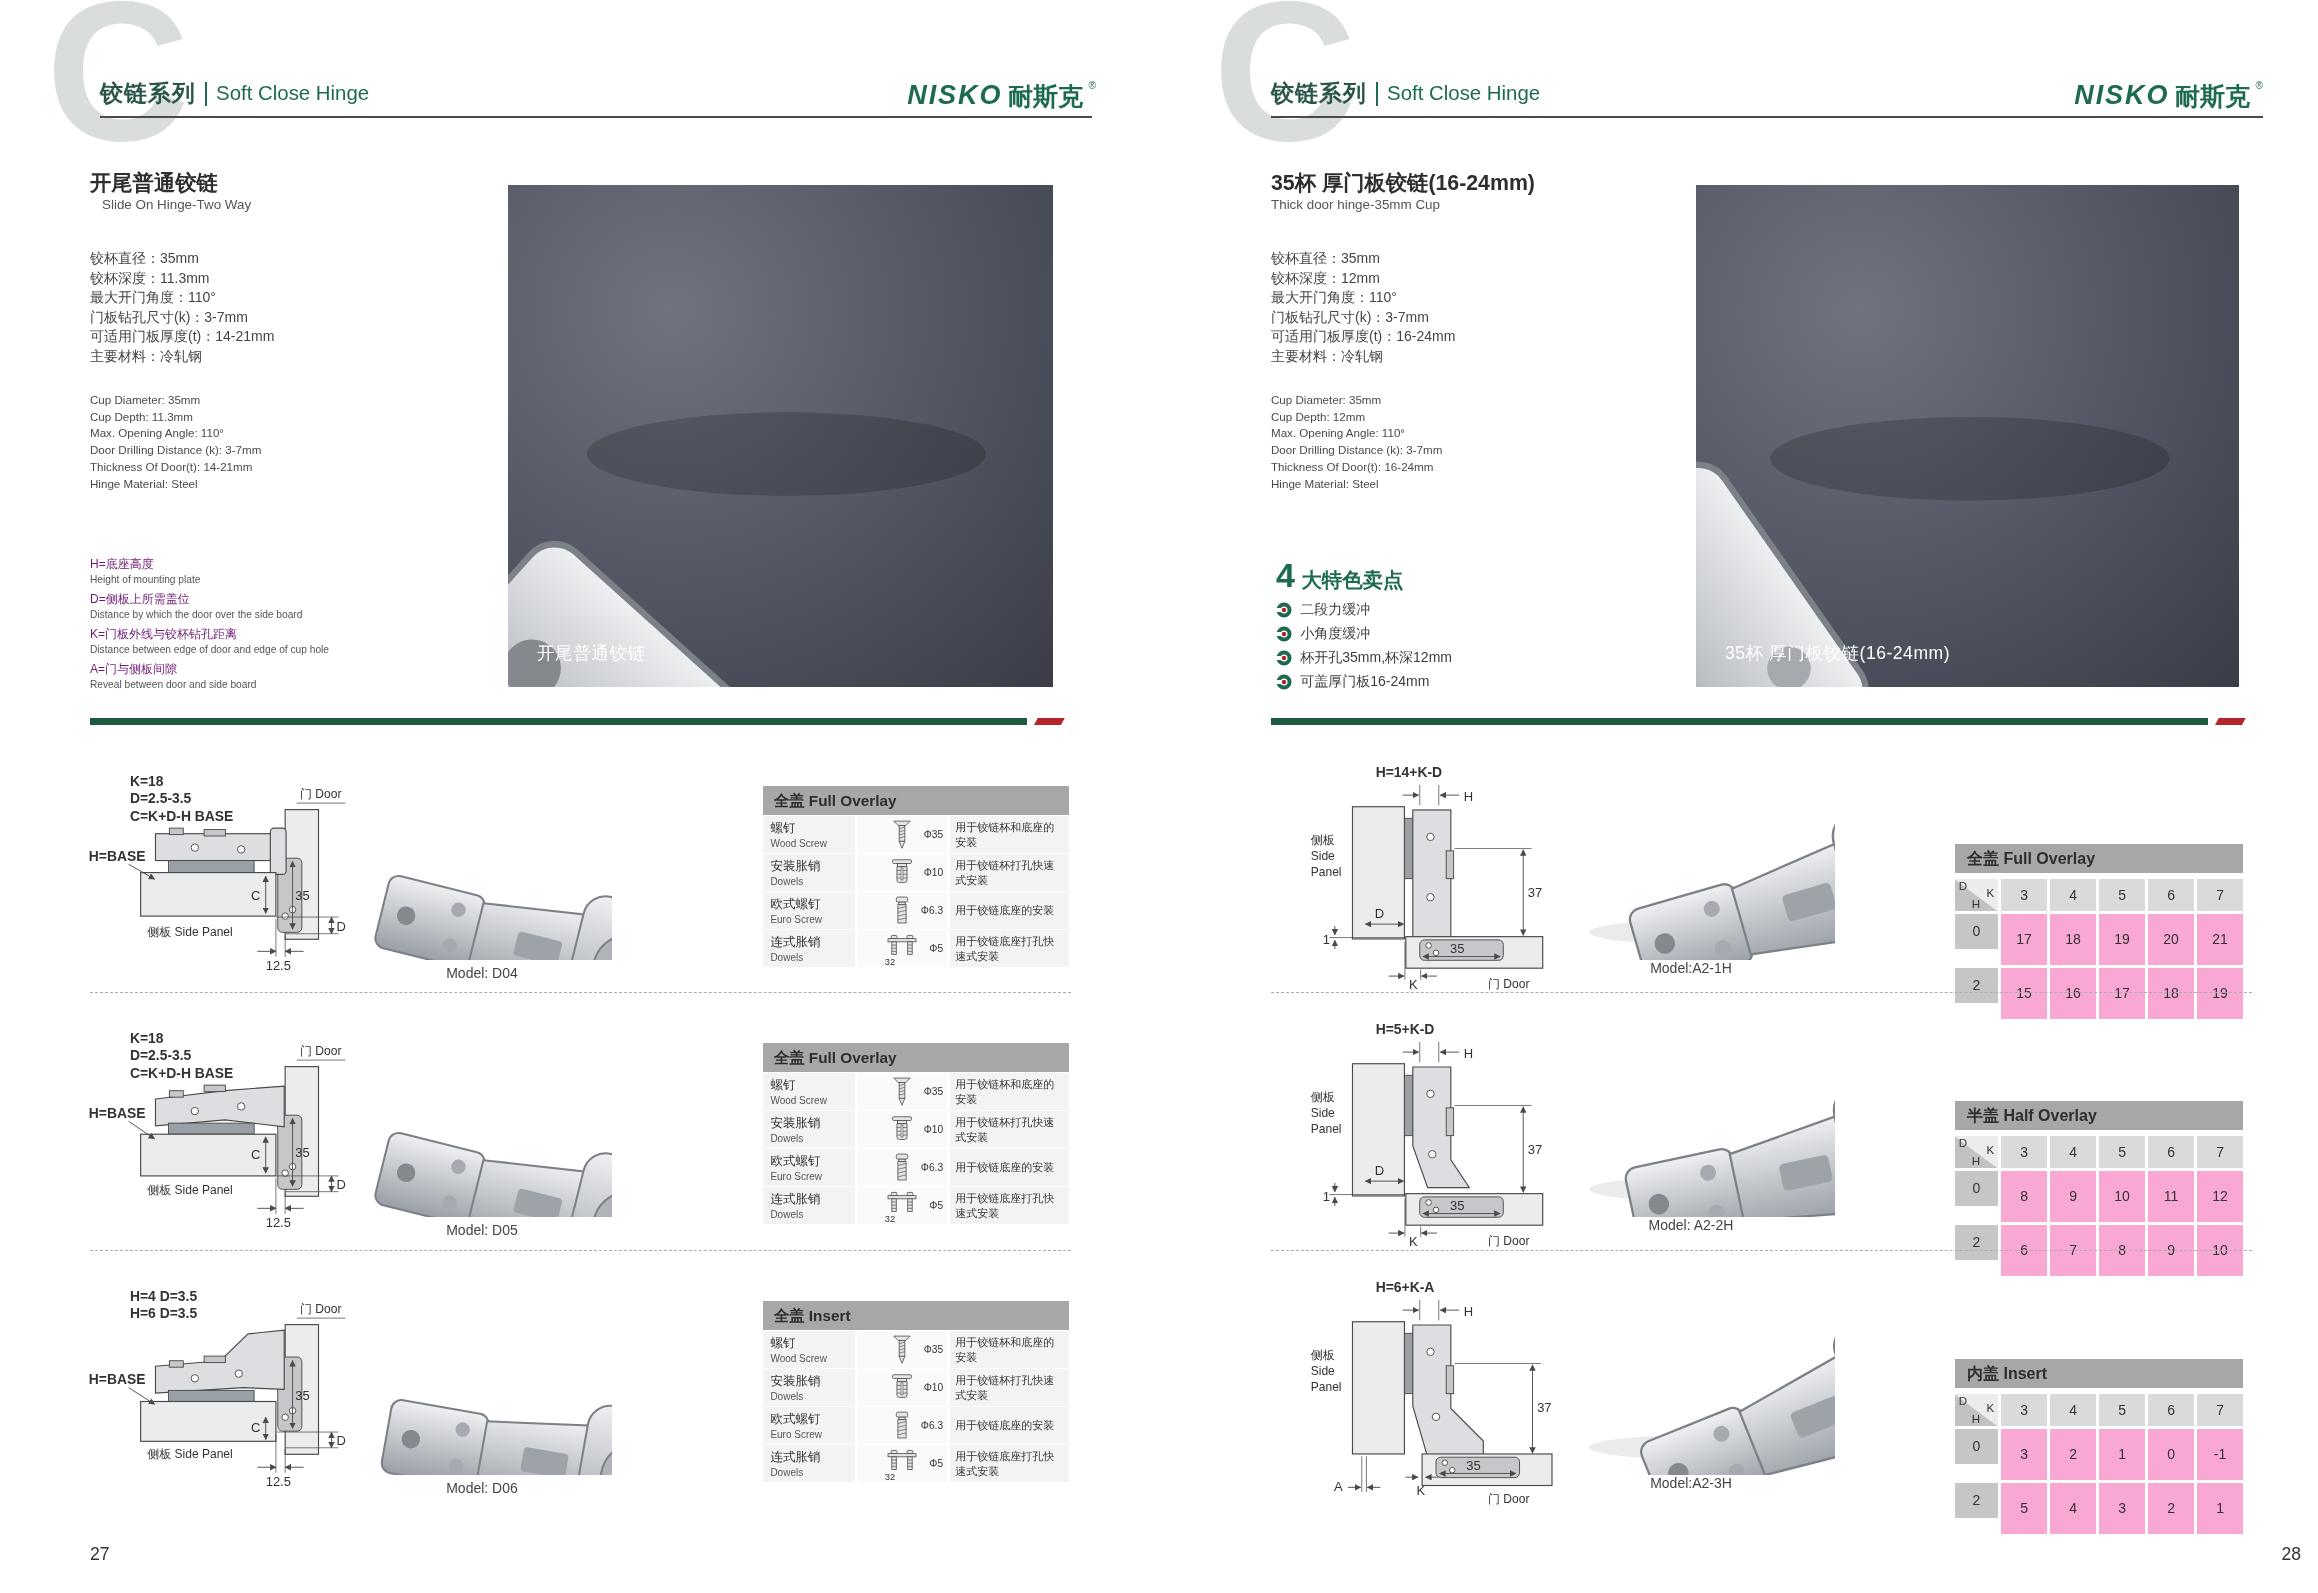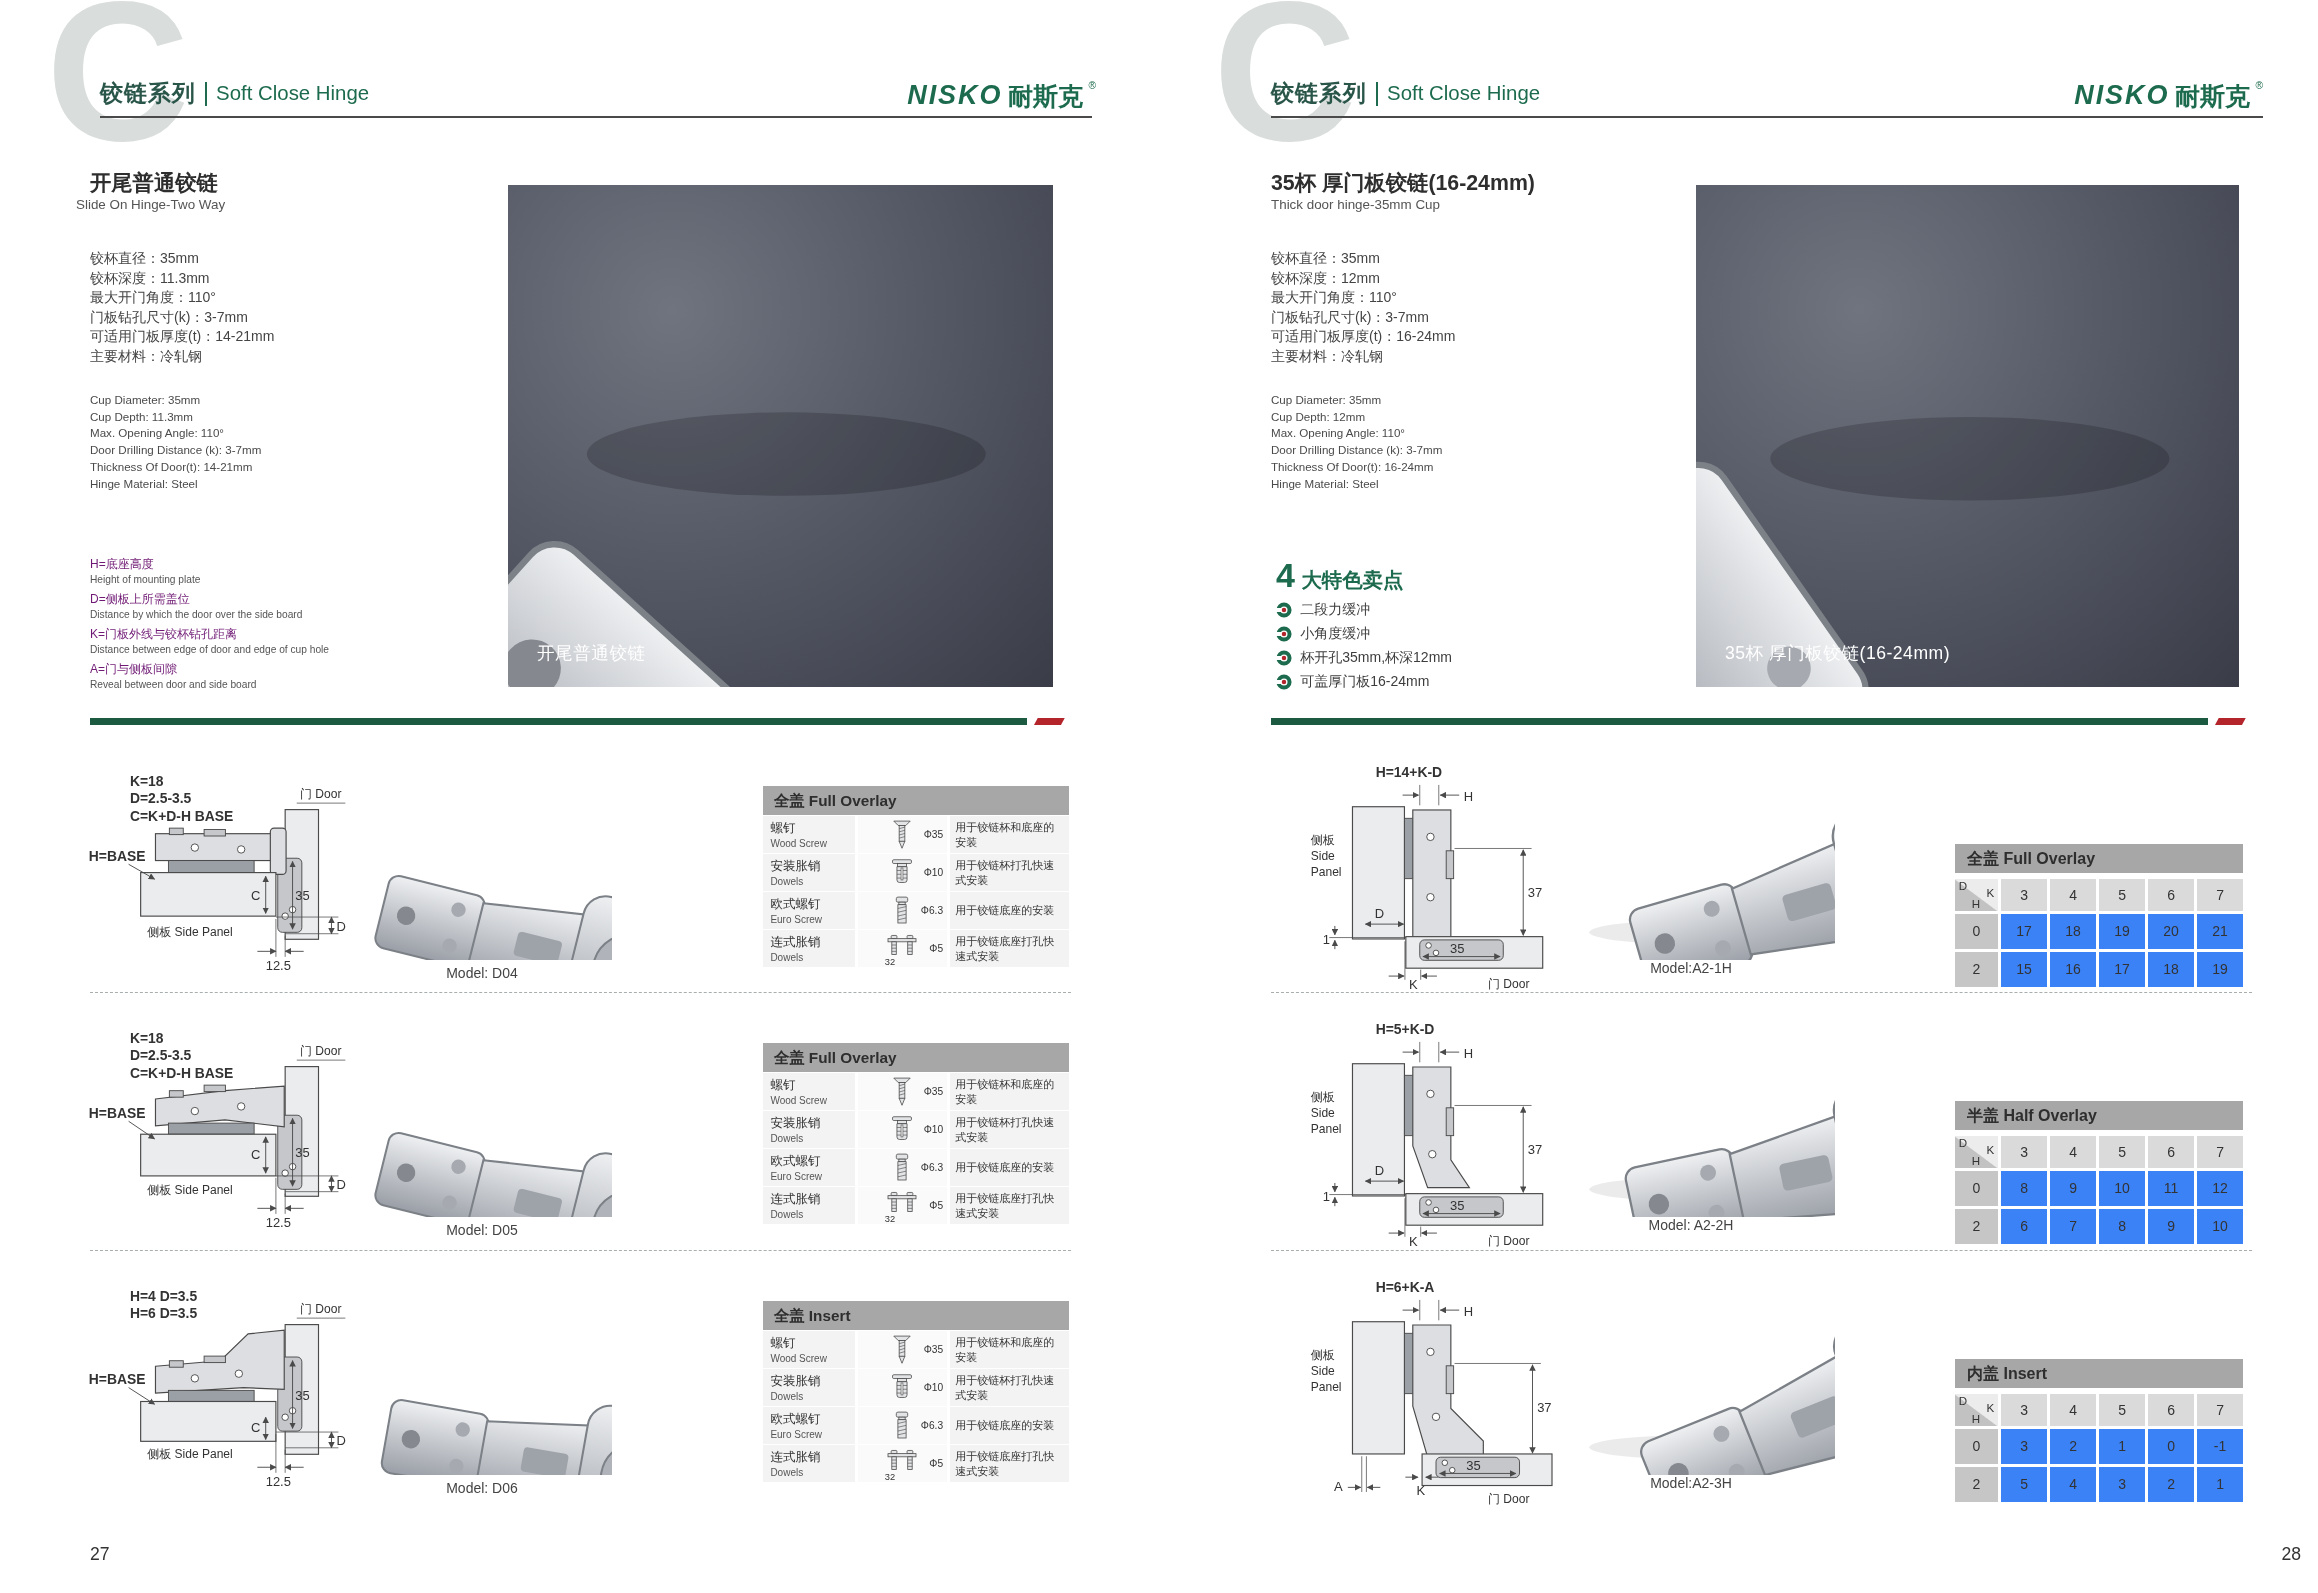--- a/index.html
+++ b/index.html
@@ -53,21 +53,21 @@
 .hw-dim{position:absolute;right:3.7px;top:13px;font-size:10.2px;color:#333}
 .hw-dim2{position:absolute;left:27px;bottom:0;font-size:9.3px;color:#333}
 .hw-use{font-size:11px;line-height:15px;color:#333;display:flex;align-items:center;padding:2.8px 5.6px}
 
 .mt{position:absolute;width:288px}
 .mt-title{height:29px;background:#a7a7a7;font-size:16px;font-weight:700;color:#2e2e2e;line-height:29px;padding-left:12px}
 .mt-grid{display:grid;grid-template-columns:43px repeat(5,1fr);gap:3.2px;margin-top:5.6px}
 .mt-cell{height:32px;display:flex;align-items:center;justify-content:center;font-size:14px;color:#333}
 .mt-k{background:#dadada}
 .mt-h{background:#c6c6c6;height:35px}
-.mt-v{background:#3b82f6;height:35px}
+.mt-v{background:#f9a8d4;height:51px}
 .mt-corner{position:relative;background:linear-gradient(to top right,#c2c2c2 48%,#ececec 50%)}
 .mt-corner span{position:absolute;font-size:11.6px;color:#333}
 .mt-corner .cD{top:0.9px;left:3.7px}
 .mt-corner .cK{top:7.4px;right:3.7px}
 .mt-corner .cH{bottom:0.9px;left:16.7px}
 
 .feat-title{display:flex;align-items:baseline;gap:6.5px;color:#1d6b4e}
 .feat-num{font-size:34px;font-weight:800}
 .feat-txt{font-size:20.4px;font-weight:700}
 .feat-item{display:flex;align-items:center;gap:8.3px;margin-top:6px}
@@ -168,21 +168,21 @@
     <span class="series-en">Soft Close Hinge</span>
   </div>
   <div class="logo">
     <span class="logo-en">NISKO</span>
     <span class="logo-cn">耐斯克</span>
     <span class="logo-reg">®</span>
   </div>
   <div class="rule"></div>
 
   <div class="abs title-cn" style="left:90px;top:168px">开尾普通铰链</div>
-  <div class="abs title-en" style="left:76px;top:197px">Slide On Hinge-Two Way</div>
+  <div class="abs title-en" style="left:102px;top:197px">Slide On Hinge-Two Way</div>
 
   <div class="abs spec-cn" style="left:90px;top:249px">
     <div>铰杯直径：35mm</div>
     <div>铰杯深度：11.3mm</div>
     <div>最大开门角度：110°</div>
     <div>门板钻孔尺寸(k)：3-7mm</div>
     <div>可适用门板厚度(t)：14-21mm</div>
     <div>主要材料：冷轧钢</div>
   </div>
   <div class="abs spec-en" style="left:90px;top:392px">

